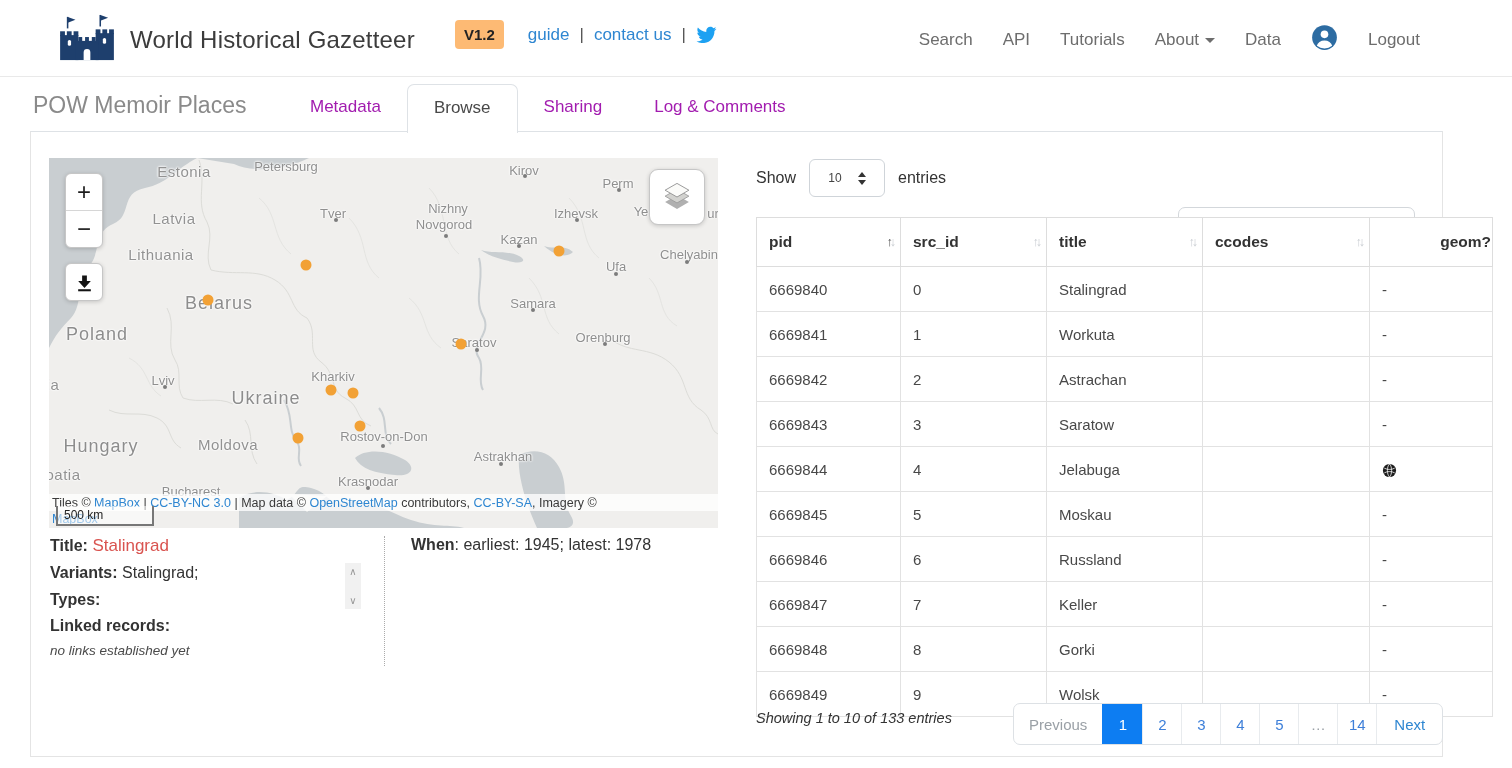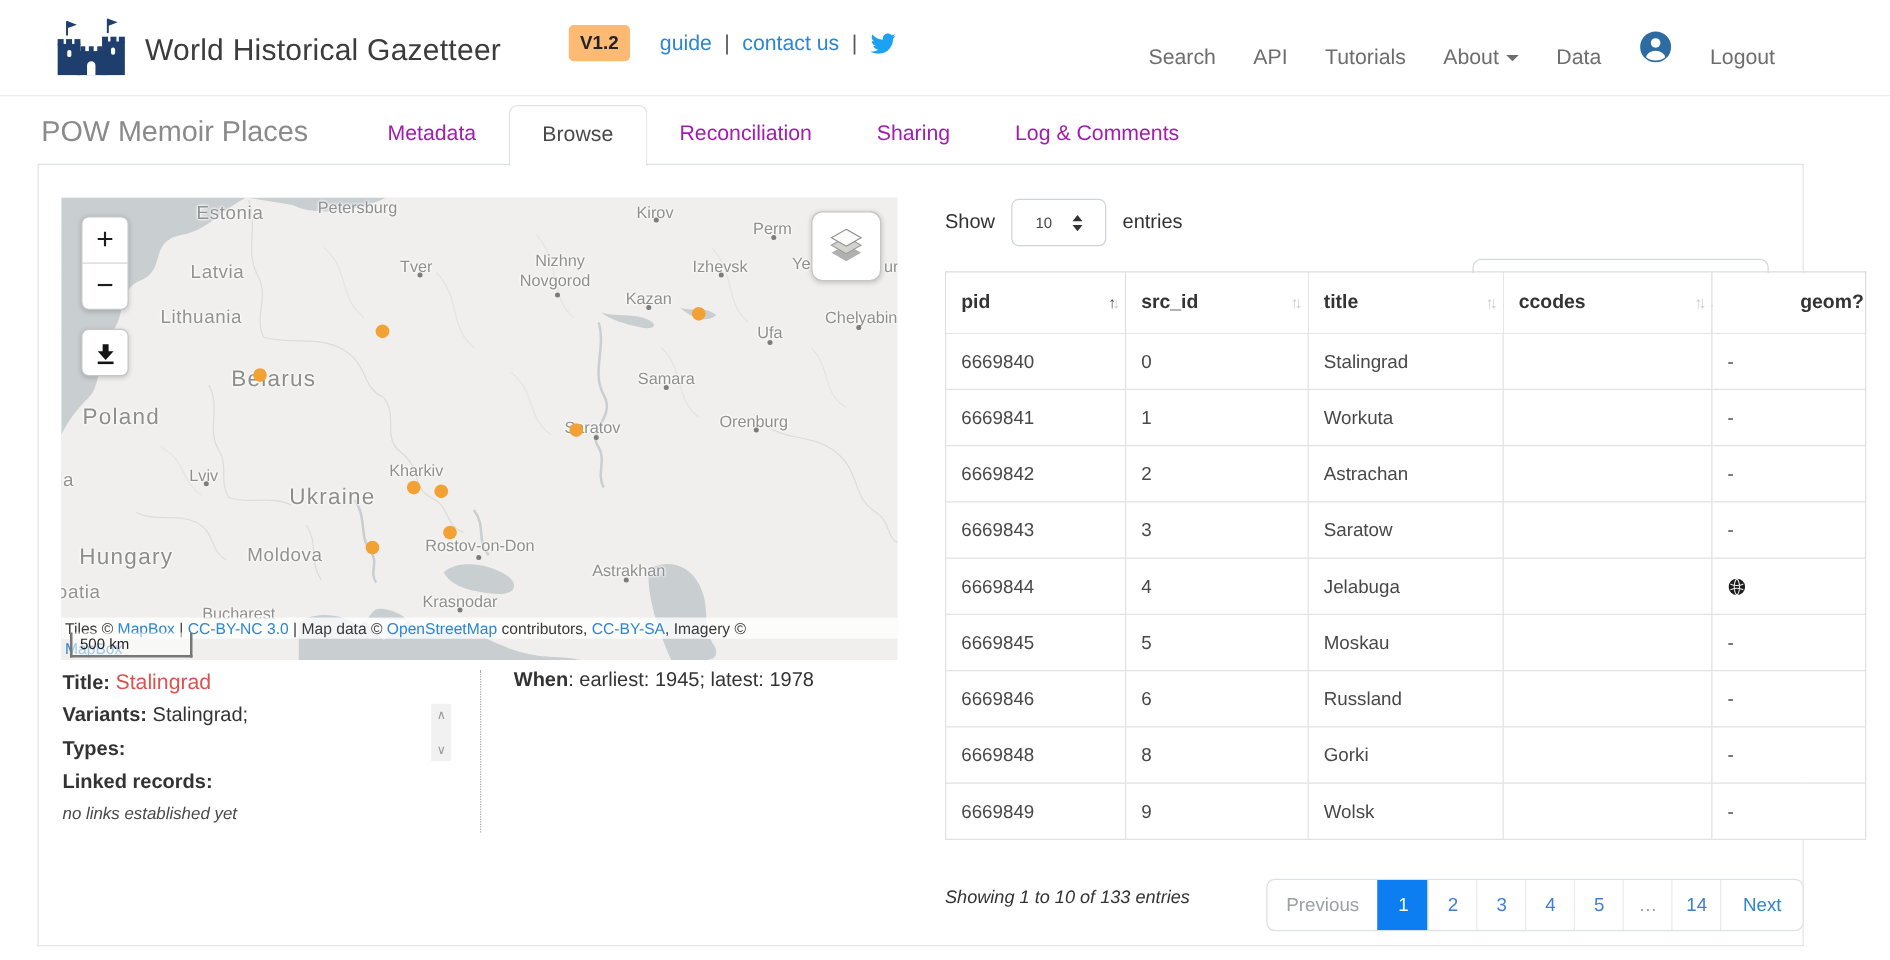--- a/index.html
+++ b/index.html
@@ -1,25 +1,25 @@
 <!DOCTYPE html>
 <html><head>
 <meta charset="utf-8">
 <style>
   html,body{margin:0;padding:0;background:#fff;width:1512px;height:768px;overflow:hidden;
     font-family:"Liberation Sans",sans-serif;-webkit-font-smoothing:antialiased;}
   
   #hdr{position:absolute;left:0;top:0;width:1512px;height:76px;background:#fff;border-bottom:1px solid #e9e9e9;}
-  #brandwrap{position:absolute;left:44px;top:14px;display:flex;align-items:center;gap:14px;}
+  #brandwrap{position:absolute;left:58px;top:14px;display:flex;align-items:center;gap:14px;}
   #brand{font-size:24px;color:#3c3c3c;letter-spacing:.2px;}
   #hdr-mid{position:absolute;left:455px;top:20px;display:flex;align-items:center;gap:10px;font-size:17px;}
   #hdr-mid .badge{background:#fdba74;color:#232323;font-weight:bold;font-size:15px;padding:6px 9px;border-radius:4px;margin-right:14px;}
   .blue{color:#2e86d1;}
   .pipe{color:#555;}
-  #hdr-nav{position:absolute;right:92px;top:24px;display:flex;align-items:flex-end;gap:30px;font-size:17px;color:#6d6d6d;}
+  #hdr-nav{position:absolute;right:92px;top:24px;display:flex;align-items:center;gap:30px;font-size:17px;color:#6d6d6d;}
   .nav-item{display:flex;align-items:center;gap:6px;cursor:pointer;}
   .caret{width:0;height:0;border-left:5px solid transparent;border-right:5px solid transparent;border-top:5px solid #6d6d6d;display:inline-block;}
   
   #heading{position:absolute;left:33px;top:92px;font-size:23px;color:#8a8a8a;}
   #tabs{position:absolute;left:284px;top:84px;display:flex;z-index:3;}
   .tab{padding:13px 26px;font-size:17px;color:#a21caf;line-height:20px;cursor:pointer;}
   .tab.active{background:#fff;color:#494949;border:1px solid #dee2e6;border-bottom:none;border-radius:7px 7px 0 0;height:22px;}
   
   #box{position:absolute;left:30px;top:131px;width:1413px;height:626px;background:#fff;
        border:1px solid #e4e4e4;border-top:1px solid #dee2e6;box-sizing:border-box;}
@@ -141,21 +141,20 @@
           <path d="M5.2,19.4 a6.9,5.6 0 0 1 13.6,0 a11,11 0 0 1 -13.6,0 Z" fill="#fff"></path>
         </svg></span>
       <div class="nav-item">Logout</div>
     </div>
 </div>
 
 <div id="heading">POW Memoir Places</div>
 <div id="tabs">
     <div class="tab">Metadata</div>
     <div class="tab active">Browse</div>
-    <div class="tab">Reconciliation</div>
     <div class="tab">Sharing</div>
     <div class="tab">Log &amp; Comments</div>
   </div>
 
 <div id="box">
 
   <div id="map">
     <svg width="669" height="370" style="position:absolute;left:0;top:0;">
       <rect width="669" height="370" fill="#f0efed"></rect>
       <g fill="#c9ced1" stroke="none">
@@ -373,20 +372,27 @@
           <td></td>
           <td>-</td>
         </tr>
         <tr class="stripe">
           <td>6669846</td>
           <td>6</td>
           <td>Russland</td>
           <td></td>
           <td>-</td>
         </tr>
+        <tr>
+          <td>6669847</td>
+          <td>7</td>
+          <td>Keller</td>
+          <td></td>
+          <td>-</td>
+        </tr>
         <tr class="stripe">
           <td>6669848</td>
           <td>8</td>
           <td>Gorki</td>
           <td></td>
           <td>-</td>
         </tr>
         <tr>
           <td>6669849</td>
           <td>9</td>

